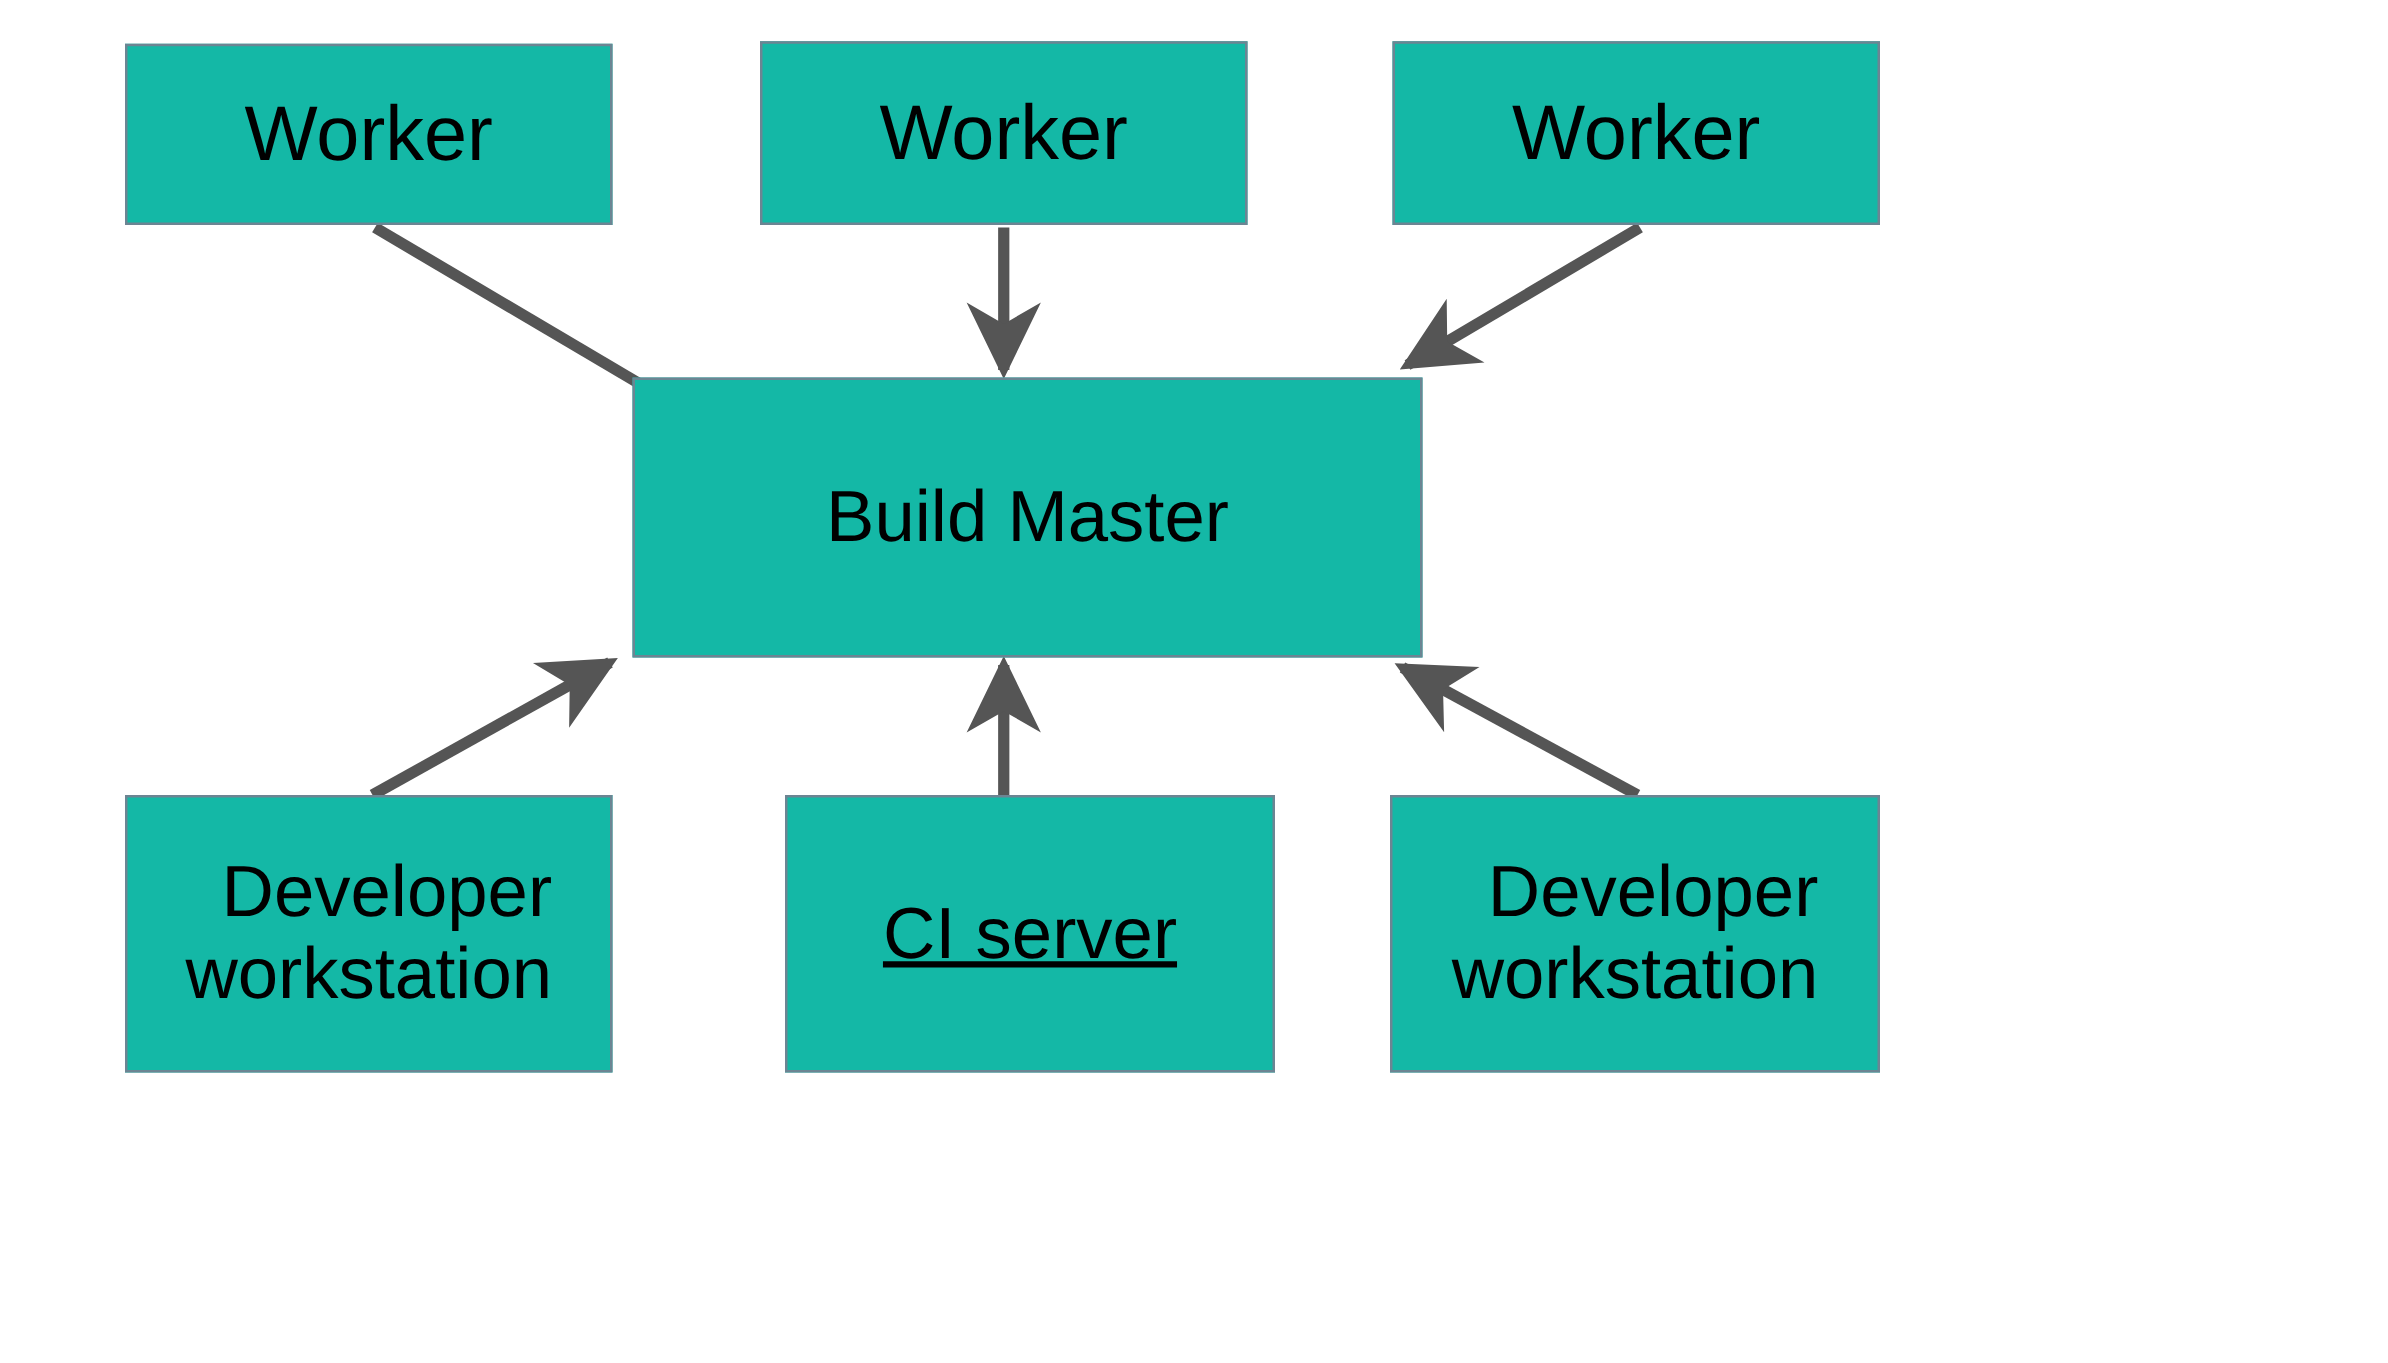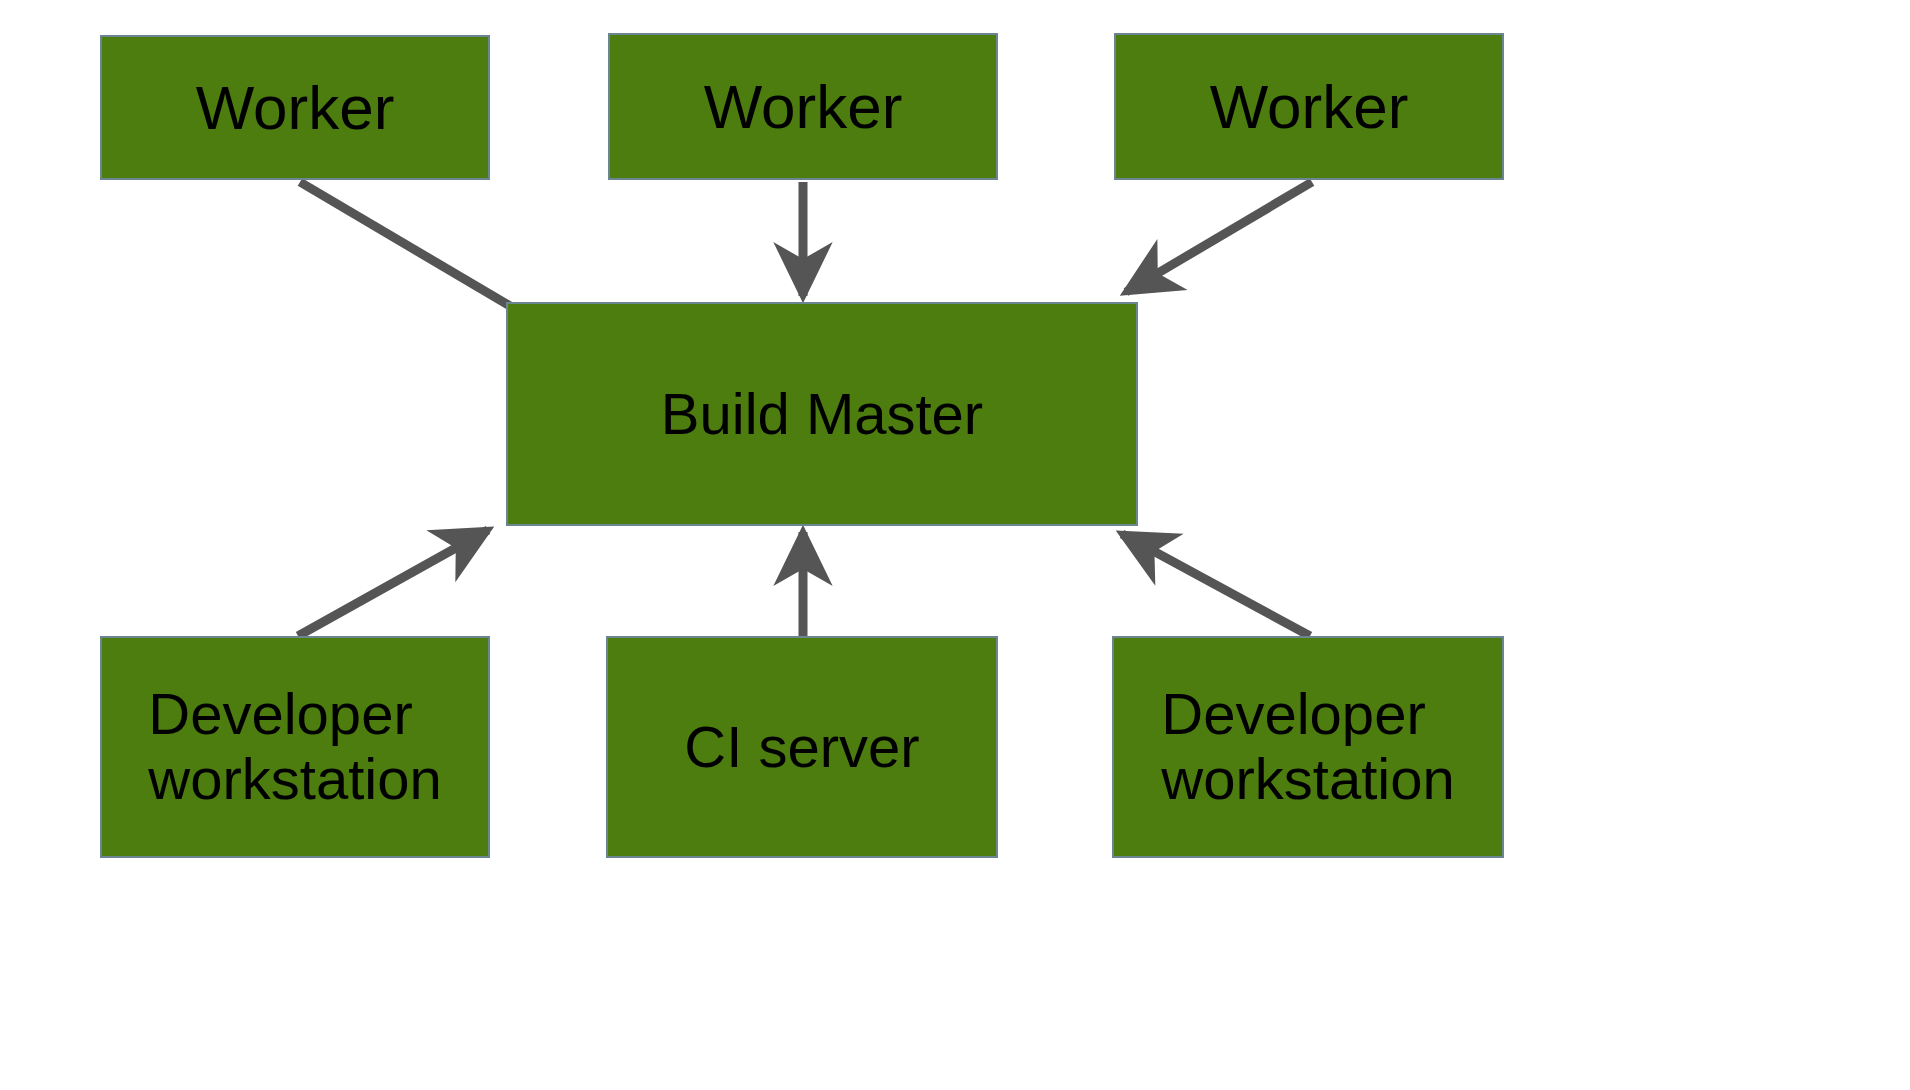--- a/index.html
+++ b/index.html
@@ -11,26 +11,26 @@
     position: relative;
     width: 1910px;
     height: 1090px;
     background: #ffffff;
     overflow: hidden;
     font-family: "Liberation Sans", sans-serif;
   }
   .node {
     position: absolute;
     box-sizing: border-box;
-    background: #4d7c0f;
+    background: #14b8a6;
     border: 2px solid #6c8593;
     display: flex;
     align-items: center;
     justify-content: center;
-    text-align: left;
+    text-align: right;
     color: #000000;
     font-weight: 400;
     line-height: 1.12;
     white-space: pre-line;
     user-select: none;
   }
   .node-label {
     display: block;
     padding: 0 6px;
   }
@@ -41,21 +41,21 @@
     width: 1910px;
     height: 1090px;
     pointer-events: none;
   }
   
   #node-worker-left   { left: 100px;  top: 35px;  width: 390px; height: 145px; font-size: 62px; }
   #node-worker-mid    { left: 608px;  top: 33px;  width: 390px; height: 147px; font-size: 62px; }
   #node-worker-right  { left: 1114px; top: 33px;  width: 390px; height: 147px; font-size: 62px; }
   #node-build-master  { left: 486px;  top: 302px; width: 632px; height: 224px; font-size: 58px; margin-left: 20px; }
   #node-dev-left      { left: 100px;  top: 636px; width: 390px; height: 222px; font-size: 58px; }
-  #node-ci-server     { left: 606px;  top: 636px; width: 392px; height: 222px; font-size: 58px; }
+  #node-ci-server     { left: 628px;  top: 636px; width: 392px; height: 222px; font-size: 58px; text-decoration: underline; }
   #node-dev-right     { left: 1112px; top: 636px; width: 392px; height: 222px; font-size: 58px; }
 </style>
 </head>
 <body>
 
 <div id="canvas">
 
   <svg id="edges" viewBox="0 0 1910 1090" width="1910" height="1090" xmlns="http://www.w3.org/2000/svg">
     <defs>
       <marker id="arrowhead" markerWidth="7" markerHeight="7" refX="6.2" refY="3.5" orient="auto" markerUnits="strokeWidth">

